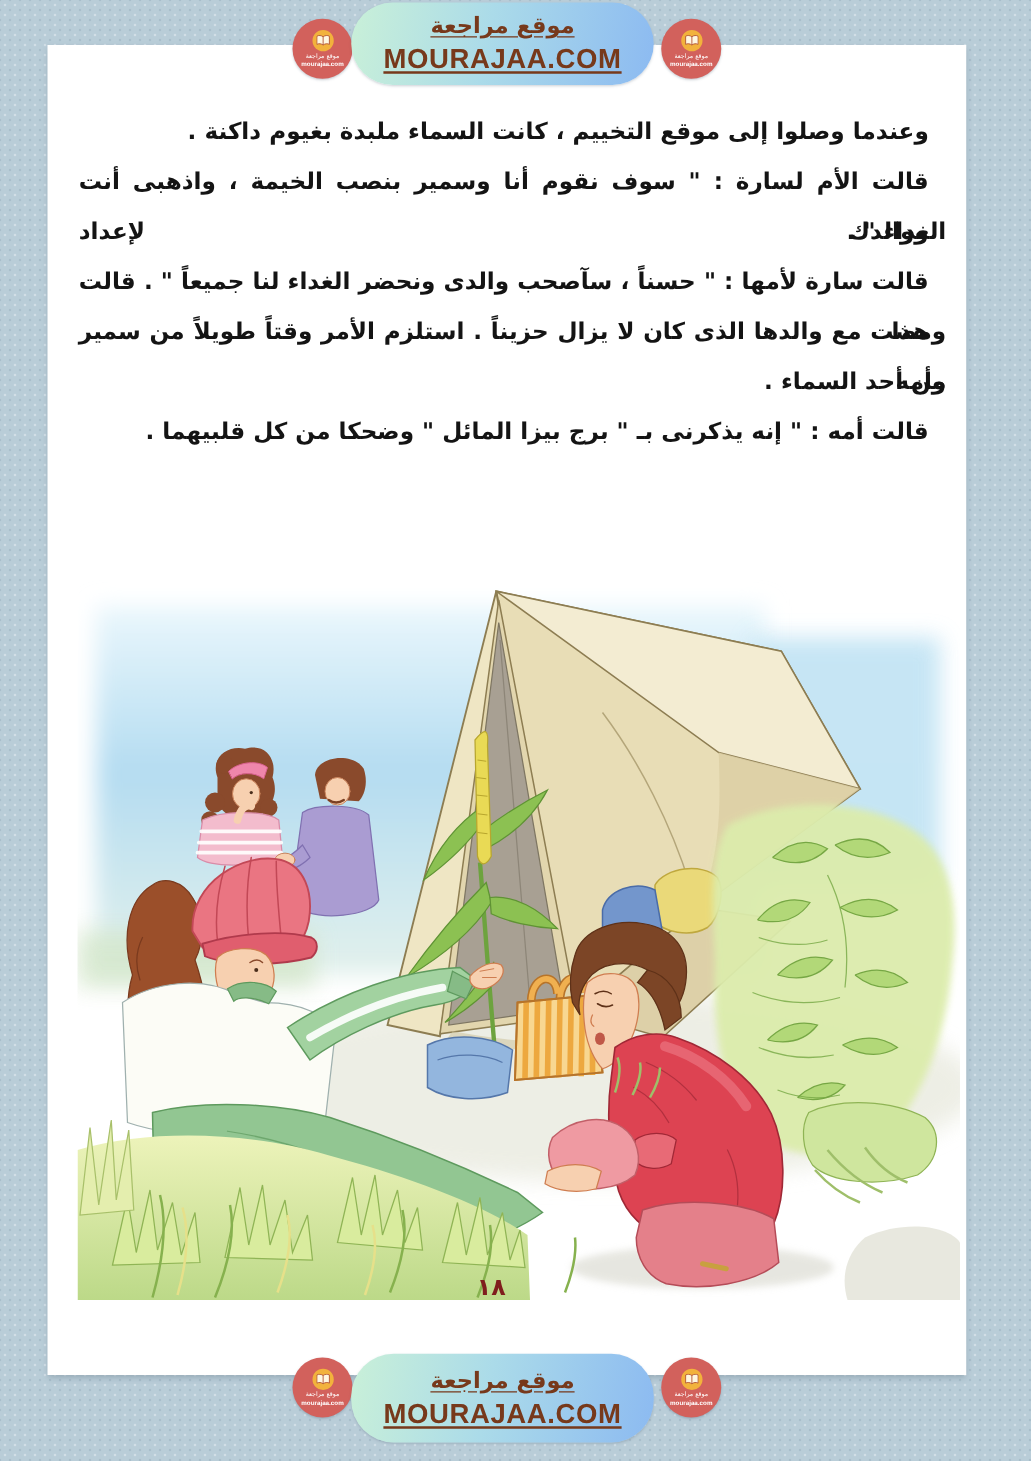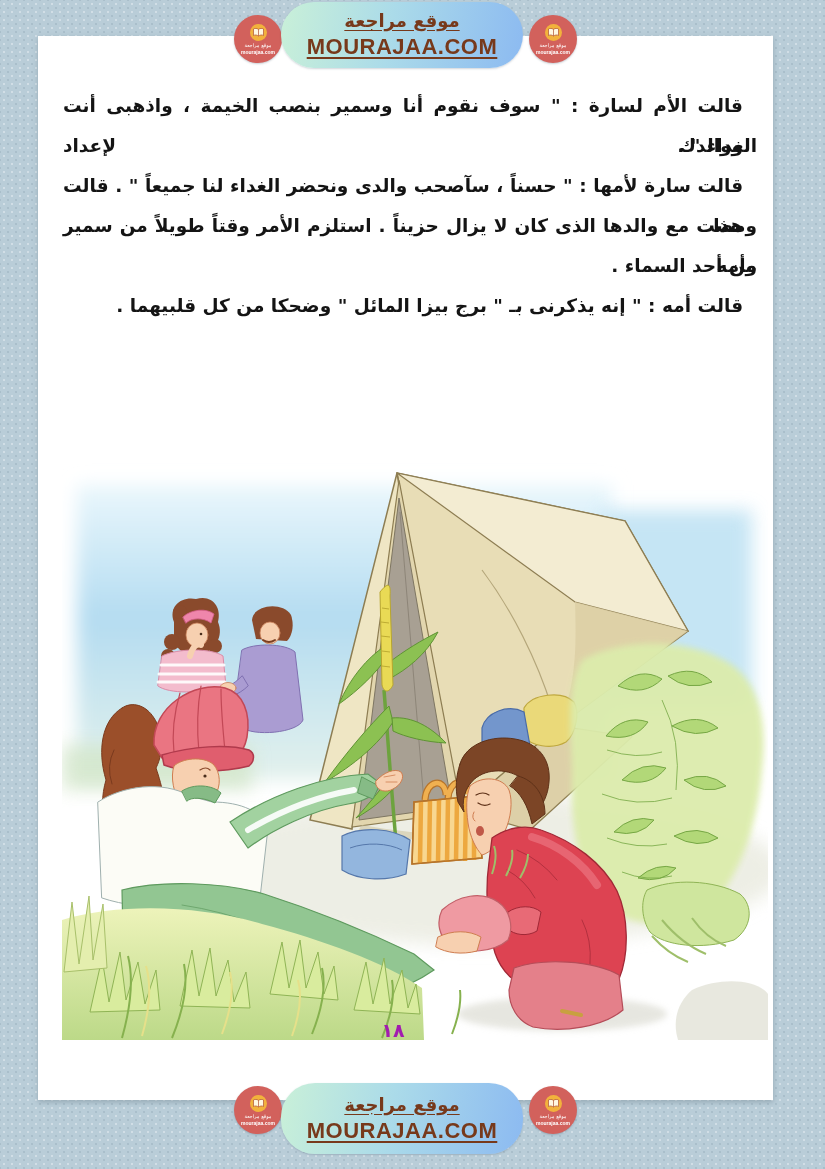--- a/index.html
+++ b/index.html
@@ -56,21 +56,21 @@
     font-family:"DejaVu Sans",sans-serif;
   }
   .story .line{height:40px;line-height:40px;text-align:right;white-space:nowrap;overflow:visible;}
   .story .line.just{white-space:normal;text-align:justify;text-align-last:justify;}
   .story .line.indent{padding-right:14px;}
   
   .illus{position:absolute;left:62px;top:450px;width:706px;height:590px;}
   
   .pagenum{
     position:absolute;left:363px;top:1019px;width:60px;text-align:center;
-    font-size:19px;font-weight:bold;color:#a21caf;z-index:5;
+    font-size:19px;font-weight:bold;color:#7f1d1d;z-index:5;
   }
 </style>
 </head>
 <body>
 
 <div class="screen">
 
   <div class="paper"></div>
 
   <div class="logo h-left">
@@ -94,20 +94,21 @@
       <svg width="11" height="9" viewBox="0 0 11 9">
           <path d="M0.5,1 C2,0 4,0.3 5.5,1.4 C7,0.3 9,0 10.5,1 L10.5,7.5 C9,6.6 7,6.9 5.5,8 C4,6.9 2,6.6 0.5,7.5 Z" fill="#fff7e0" stroke="#b05030" stroke-width="0.7"></path>
           <path d="M5.5,1.4 L5.5,8" stroke="#b05030" stroke-width="0.7"></path>
         </svg>
     </span>
     <span class="logo-ar">موقع مراجعة</span>
     <span class="logo-en">mourajaa.com</span>
   </div>
 
   <div class="story">
+    <div class="line indent">وعندما وصلوا إلى موقع التخييم ، كانت السماء ملبدة بغيوم داكنة .</div>
     <div class="line just indent">قالت الأم لسارة : " سوف نقوم أنا وسمير بنصب الخيمة ، واذهبى أنت ووالدك لإعداد</div>
     <div class="line">الغداء " .</div>
     <div class="line just indent">قالت سارة لأمها : " حسناً ، سآصحب والدى ونحضر الغداء لنا جميعاً " . قالت هذا</div>
     <div class="line just">ومضت مع والدها الذى كان لا يزال حزيناً . استلزم الأمر وقتاً طويلاً من سمير وأمه</div>
     <div class="line">من أحد السماء .</div>
     <div class="line indent">قالت أمه : " إنه يذكرنى بـ " برج بيزا المائل " وضحكا من كل قلبيهما .</div>
   </div>
 
   <svg class="illus" viewBox="0 0 706 590" role="img" aria-label="Family camping scene: a leaning beige tent with a corn stalk in front of its opening, parents talking at the left, a mother in a red cap and green tracksuit sitting in tall grass holding the stalk, a boy in a red shirt sitting beside an orange striped bag, green bushes at the right.">
     <defs>

